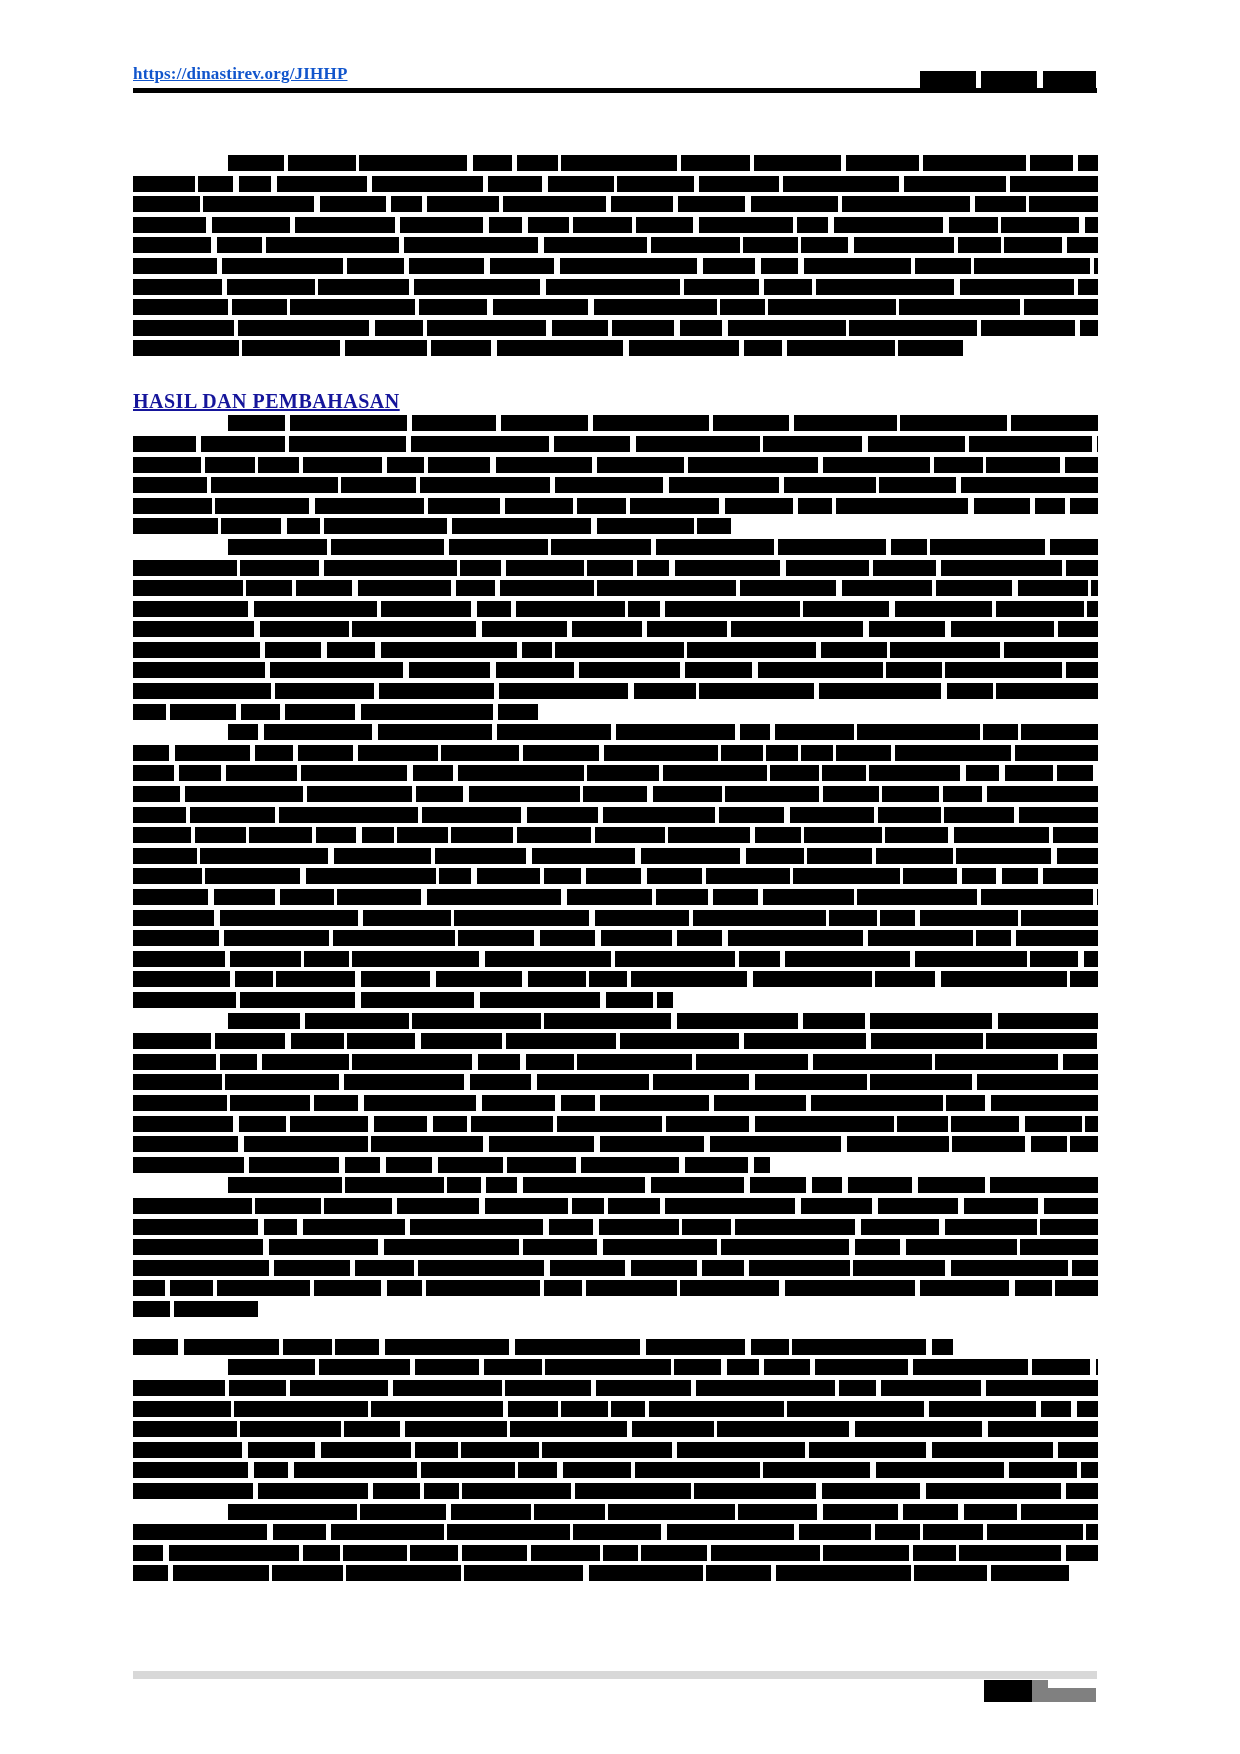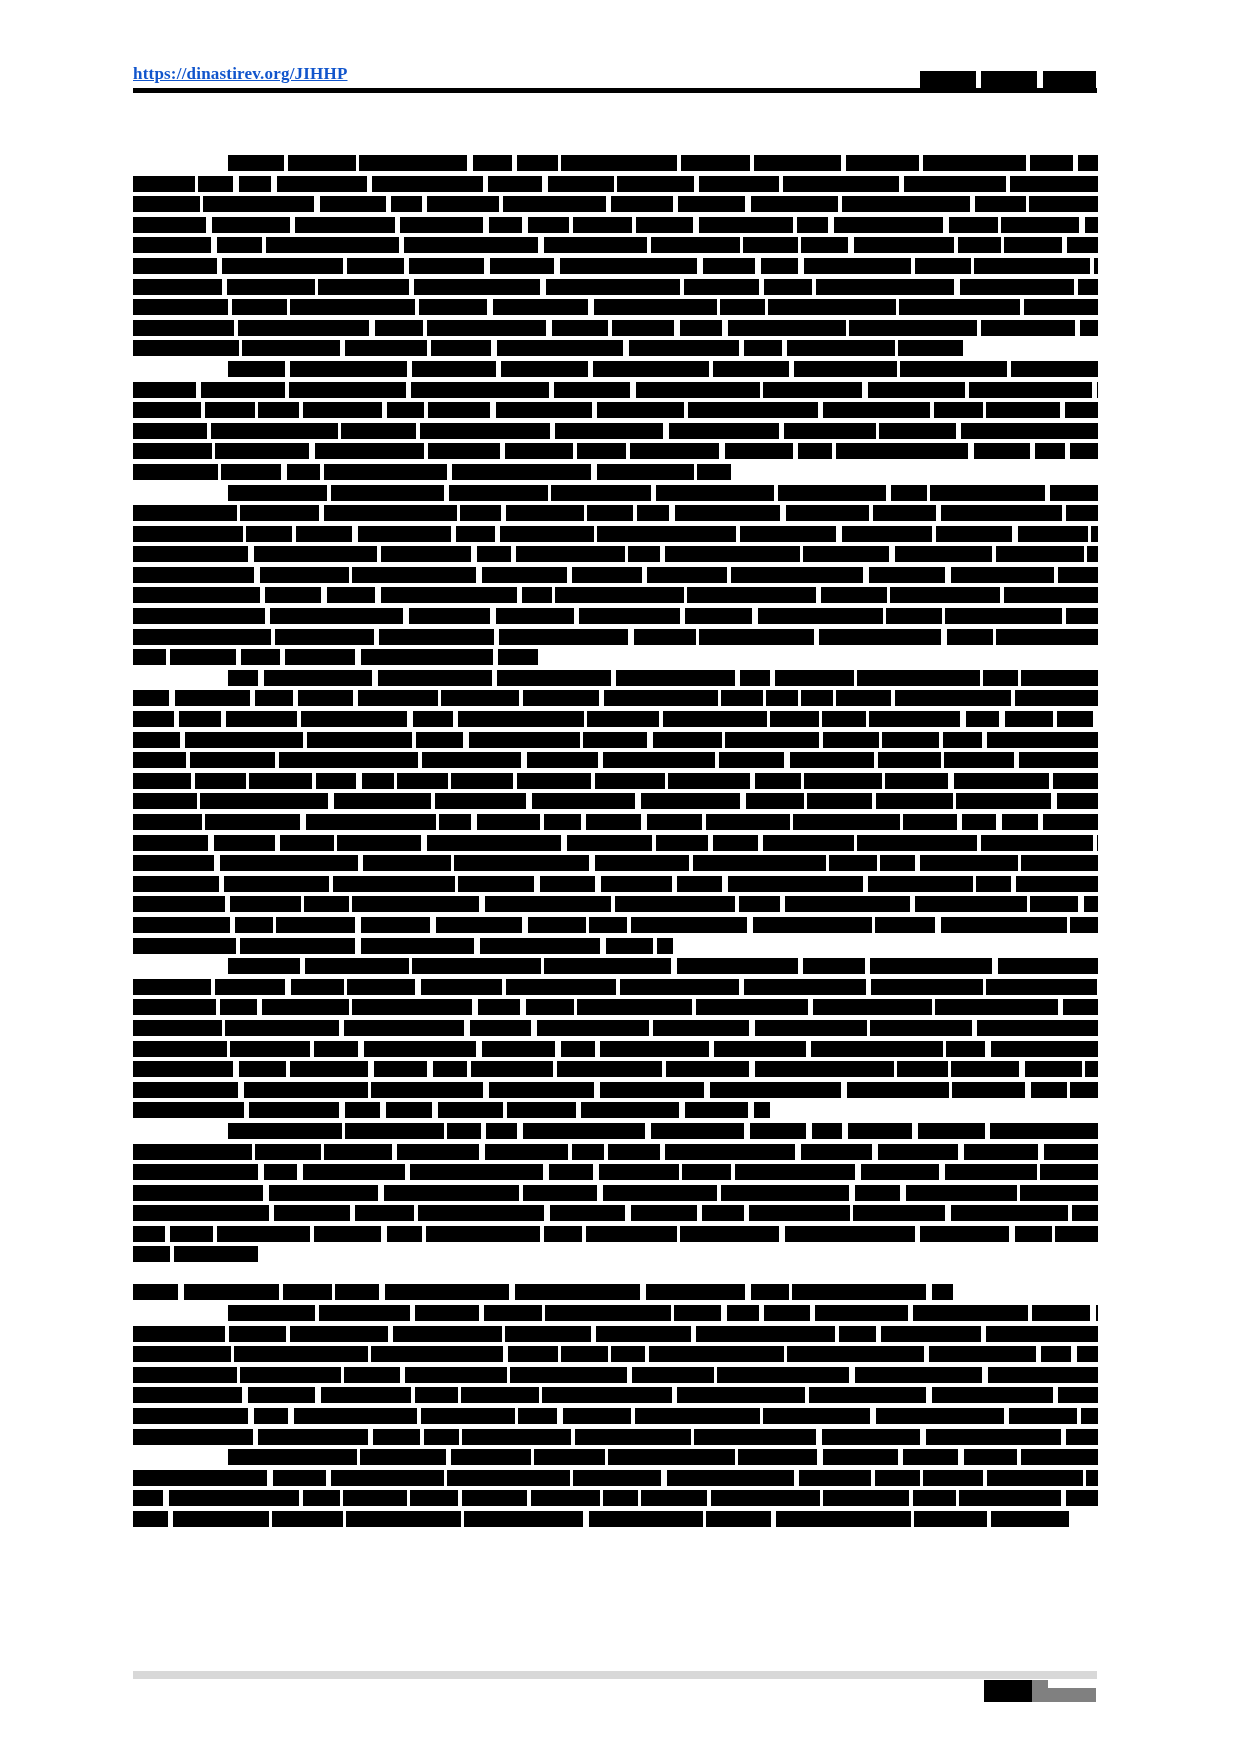--- a/index.html
+++ b/index.html
@@ -121,20 +121,21 @@
           <div class="rline" style="margin-left: 0px; width: 965px; background-image: linear-gradient(90deg, rgb(0, 0, 0) 0px, rgb(0, 0, 0) 73px, transparent 73px, transparent 79px, rgb(0, 0, 0) 79px, rgb(0, 0, 0) 157px, transparent 157px, transparent 162px, rgb(0, 0, 0) 162px, rgb(0, 0, 0) 262px, transparent 262px, transparent 267px, rgb(0, 0, 0) 267px, rgb(0, 0, 0) 350px, transparent 350px, transparent 356px, rgb(0, 0, 0) 356px, rgb(0, 0, 0) 389px, transparent 389px, transparent 395px, rgb(0, 0, 0) 395px, rgb(0, 0, 0) 436px, transparent 436px, transparent 440px, rgb(0, 0, 0) 440px, rgb(0, 0, 0) 499px, transparent 499px, transparent 503px, rgb(0, 0, 0) 503px, rgb(0, 0, 0) 560px, transparent 560px, transparent 566px, rgb(0, 0, 0) 566px, rgb(0, 0, 0) 660px, transparent 660px, transparent 664px, rgb(0, 0, 0) 664px, rgb(0, 0, 0) 695px, transparent 695px, transparent 701px, rgb(0, 0, 0) 701px, rgb(0, 0, 0) 810px, transparent 810px, transparent 816px, rgb(0, 0, 0) 816px, rgb(0, 0, 0) 865px, transparent 865px, transparent 868px, rgb(0, 0, 0) 868px, rgb(0, 0, 0) 946px, transparent 946px, transparent 952px, rgb(0, 0, 0) 952px, rgb(0, 0, 0) 965px);"></div>
           <div class="rline" style="margin-left: 0px; width: 965px; background-image: linear-gradient(90deg, rgb(0, 0, 0) 0px, rgb(0, 0, 0) 78px, transparent 78px, transparent 84px, rgb(0, 0, 0) 84px, rgb(0, 0, 0) 129px, transparent 129px, transparent 133px, rgb(0, 0, 0) 133px, rgb(0, 0, 0) 266px, transparent 266px, transparent 271px, rgb(0, 0, 0) 271px, rgb(0, 0, 0) 405px, transparent 405px, transparent 411px, rgb(0, 0, 0) 411px, rgb(0, 0, 0) 514px, transparent 514px, transparent 518px, rgb(0, 0, 0) 518px, rgb(0, 0, 0) 607px, transparent 607px, transparent 610px, rgb(0, 0, 0) 610px, rgb(0, 0, 0) 665px, transparent 665px, transparent 668px, rgb(0, 0, 0) 668px, rgb(0, 0, 0) 715px, transparent 715px, transparent 721px, rgb(0, 0, 0) 721px, rgb(0, 0, 0) 821px, transparent 821px, transparent 825px, rgb(0, 0, 0) 825px, rgb(0, 0, 0) 868px, transparent 868px, transparent 871px, rgb(0, 0, 0) 871px, rgb(0, 0, 0) 929px, transparent 929px, transparent 934px, rgb(0, 0, 0) 934px, rgb(0, 0, 0) 965px);"></div>
           <div class="rline" style="margin-left: 0px; width: 965px; background-image: linear-gradient(90deg, rgb(0, 0, 0) 0px, rgb(0, 0, 0) 84px, transparent 84px, transparent 89px, rgb(0, 0, 0) 89px, rgb(0, 0, 0) 210px, transparent 210px, transparent 214px, rgb(0, 0, 0) 214px, rgb(0, 0, 0) 271px, transparent 271px, transparent 276px, rgb(0, 0, 0) 276px, rgb(0, 0, 0) 351px, transparent 351px, transparent 357px, rgb(0, 0, 0) 357px, rgb(0, 0, 0) 421px, transparent 421px, transparent 427px, rgb(0, 0, 0) 427px, rgb(0, 0, 0) 564px, transparent 564px, transparent 570px, rgb(0, 0, 0) 570px, rgb(0, 0, 0) 622px, transparent 622px, transparent 628px, rgb(0, 0, 0) 628px, rgb(0, 0, 0) 665px, transparent 665px, transparent 671px, rgb(0, 0, 0) 671px, rgb(0, 0, 0) 778px, transparent 778px, transparent 782px, rgb(0, 0, 0) 782px, rgb(0, 0, 0) 838px, transparent 838px, transparent 841px, rgb(0, 0, 0) 841px, rgb(0, 0, 0) 957px, transparent 957px, transparent 961px, rgb(0, 0, 0) 961px, rgb(0, 0, 0) 965px);"></div>
           <div class="rline" style="margin-left: 0px; width: 965px; background-image: linear-gradient(90deg, rgb(0, 0, 0) 0px, rgb(0, 0, 0) 89px, transparent 89px, transparent 94px, rgb(0, 0, 0) 94px, rgb(0, 0, 0) 182px, transparent 182px, transparent 185px, rgb(0, 0, 0) 185px, rgb(0, 0, 0) 276px, transparent 276px, transparent 281px, rgb(0, 0, 0) 281px, rgb(0, 0, 0) 407px, transparent 407px, transparent 413px, rgb(0, 0, 0) 413px, rgb(0, 0, 0) 547px, transparent 547px, transparent 551px, rgb(0, 0, 0) 551px, rgb(0, 0, 0) 626px, transparent 626px, transparent 631px, rgb(0, 0, 0) 631px, rgb(0, 0, 0) 679px, transparent 679px, transparent 683px, rgb(0, 0, 0) 683px, rgb(0, 0, 0) 821px, transparent 821px, transparent 827px, rgb(0, 0, 0) 827px, rgb(0, 0, 0) 941px, transparent 941px, transparent 945px, rgb(0, 0, 0) 945px, rgb(0, 0, 0) 965px);"></div>
           <div class="rline" style="margin-left: 0px; width: 965px; background-image: linear-gradient(90deg, rgb(0, 0, 0) 0px, rgb(0, 0, 0) 95px, transparent 95px, transparent 99px, rgb(0, 0, 0) 99px, rgb(0, 0, 0) 154px, transparent 154px, transparent 157px, rgb(0, 0, 0) 157px, rgb(0, 0, 0) 282px, transparent 282px, transparent 286px, rgb(0, 0, 0) 286px, rgb(0, 0, 0) 354px, transparent 354px, transparent 360px, rgb(0, 0, 0) 360px, rgb(0, 0, 0) 455px, transparent 455px, transparent 461px, rgb(0, 0, 0) 461px, rgb(0, 0, 0) 584px, transparent 584px, transparent 587px, rgb(0, 0, 0) 587px, rgb(0, 0, 0) 632px, transparent 632px, transparent 635px, rgb(0, 0, 0) 635px, rgb(0, 0, 0) 763px, transparent 763px, transparent 766px, rgb(0, 0, 0) 766px, rgb(0, 0, 0) 887px, transparent 887px, transparent 891px, rgb(0, 0, 0) 891px, rgb(0, 0, 0) 965px);"></div>
           <div class="rline" style="margin-left: 0px; width: 965px; background-image: linear-gradient(90deg, rgb(0, 0, 0) 0px, rgb(0, 0, 0) 101px, transparent 101px, transparent 105px, rgb(0, 0, 0) 105px, rgb(0, 0, 0) 236px, transparent 236px, transparent 242px, rgb(0, 0, 0) 242px, rgb(0, 0, 0) 290px, transparent 290px, transparent 294px, rgb(0, 0, 0) 294px, rgb(0, 0, 0) 413px, transparent 413px, transparent 419px, rgb(0, 0, 0) 419px, rgb(0, 0, 0) 475px, transparent 475px, transparent 479px, rgb(0, 0, 0) 479px, rgb(0, 0, 0) 541px, transparent 541px, transparent 547px, rgb(0, 0, 0) 547px, rgb(0, 0, 0) 589px, transparent 589px, transparent 595px, rgb(0, 0, 0) 595px, rgb(0, 0, 0) 713px, transparent 713px, transparent 716px, rgb(0, 0, 0) 716px, rgb(0, 0, 0) 844px, transparent 844px, transparent 848px, rgb(0, 0, 0) 848px, rgb(0, 0, 0) 942px, transparent 942px, transparent 947px, rgb(0, 0, 0) 947px, rgb(0, 0, 0) 965px);"></div>
           <div class="rline" style="margin-left: 0px; width: 830px; background-image: linear-gradient(90deg, rgb(0, 0, 0) 0px, rgb(0, 0, 0) 106px, transparent 106px, transparent 109px, rgb(0, 0, 0) 109px, rgb(0, 0, 0) 207px, transparent 207px, transparent 212px, rgb(0, 0, 0) 212px, rgb(0, 0, 0) 294px, transparent 294px, transparent 298px, rgb(0, 0, 0) 298px, rgb(0, 0, 0) 358px, transparent 358px, transparent 364px, rgb(0, 0, 0) 364px, rgb(0, 0, 0) 490px, transparent 490px, transparent 496px, rgb(0, 0, 0) 496px, rgb(0, 0, 0) 606px, transparent 606px, transparent 611px, rgb(0, 0, 0) 611px, rgb(0, 0, 0) 649px, transparent 649px, transparent 654px, rgb(0, 0, 0) 654px, rgb(0, 0, 0) 762px, transparent 762px, transparent 765px, rgb(0, 0, 0) 765px, rgb(0, 0, 0) 830px);"></div>
         </div>
       </div>
 
+    <h2 class="section-heading" style="color: rgb(21, 21, 155);">HASIL DAN PEMBAHASAN</h2>
 
     <div id="after-heading">
         <div class="redacted-paragraph">
           <div class="rline" style="margin-left: 95px; width: 870px; background-image: linear-gradient(90deg, rgb(0, 0, 0) 0px, rgb(0, 0, 0) 57px, transparent 57px, transparent 62px, rgb(0, 0, 0) 62px, rgb(0, 0, 0) 179px, transparent 179px, transparent 184px, rgb(0, 0, 0) 184px, rgb(0, 0, 0) 268px, transparent 268px, transparent 273px, rgb(0, 0, 0) 273px, rgb(0, 0, 0) 360px, transparent 360px, transparent 365px, rgb(0, 0, 0) 365px, rgb(0, 0, 0) 481px, transparent 481px, transparent 485px, rgb(0, 0, 0) 485px, rgb(0, 0, 0) 561px, transparent 561px, transparent 566px, rgb(0, 0, 0) 566px, rgb(0, 0, 0) 669px, transparent 669px, transparent 672px, rgb(0, 0, 0) 672px, rgb(0, 0, 0) 779px, transparent 779px, transparent 783px, rgb(0, 0, 0) 783px, rgb(0, 0, 0) 870px);"></div>
           <div class="rline" style="margin-left: 0px; width: 965px; background-image: linear-gradient(90deg, rgb(0, 0, 0) 0px, rgb(0, 0, 0) 63px, transparent 63px, transparent 68px, rgb(0, 0, 0) 68px, rgb(0, 0, 0) 152px, transparent 152px, transparent 156px, rgb(0, 0, 0) 156px, rgb(0, 0, 0) 273px, transparent 273px, transparent 278px, rgb(0, 0, 0) 278px, rgb(0, 0, 0) 416px, transparent 416px, transparent 421px, rgb(0, 0, 0) 421px, rgb(0, 0, 0) 497px, transparent 497px, transparent 503px, rgb(0, 0, 0) 503px, rgb(0, 0, 0) 627px, transparent 627px, transparent 630px, rgb(0, 0, 0) 630px, rgb(0, 0, 0) 729px, transparent 729px, transparent 735px, rgb(0, 0, 0) 735px, rgb(0, 0, 0) 832px, transparent 832px, transparent 836px, rgb(0, 0, 0) 836px, rgb(0, 0, 0) 959px, transparent 959px, transparent 964px, rgb(0, 0, 0) 964px, rgb(0, 0, 0) 965px);"></div>
           <div class="rline" style="margin-left: 0px; width: 965px; background-image: linear-gradient(90deg, rgb(0, 0, 0) 0px, rgb(0, 0, 0) 68px, transparent 68px, transparent 72px, rgb(0, 0, 0) 72px, rgb(0, 0, 0) 122px, transparent 122px, transparent 125px, rgb(0, 0, 0) 125px, rgb(0, 0, 0) 166px, transparent 166px, transparent 170px, rgb(0, 0, 0) 170px, rgb(0, 0, 0) 249px, transparent 249px, transparent 254px, rgb(0, 0, 0) 254px, rgb(0, 0, 0) 291px, transparent 291px, transparent 295px, rgb(0, 0, 0) 295px, rgb(0, 0, 0) 357px, transparent 357px, transparent 363px, rgb(0, 0, 0) 363px, rgb(0, 0, 0) 459px, transparent 459px, transparent 464px, rgb(0, 0, 0) 464px, rgb(0, 0, 0) 551px, transparent 551px, transparent 555px, rgb(0, 0, 0) 555px, rgb(0, 0, 0) 685px, transparent 685px, transparent 690px, rgb(0, 0, 0) 690px, rgb(0, 0, 0) 797px, transparent 797px, transparent 801px, rgb(0, 0, 0) 801px, rgb(0, 0, 0) 850px, transparent 850px, transparent 853px, rgb(0, 0, 0) 853px, rgb(0, 0, 0) 927px, transparent 927px, transparent 932px, rgb(0, 0, 0) 932px, rgb(0, 0, 0) 965px);"></div>
           <div class="rline" style="margin-left: 0px; width: 965px; background-image: linear-gradient(90deg, rgb(0, 0, 0) 0px, rgb(0, 0, 0) 74px, transparent 74px, transparent 78px, rgb(0, 0, 0) 78px, rgb(0, 0, 0) 205px, transparent 205px, transparent 208px, rgb(0, 0, 0) 208px, rgb(0, 0, 0) 283px, transparent 283px, transparent 287px, rgb(0, 0, 0) 287px, rgb(0, 0, 0) 417px, transparent 417px, transparent 422px, rgb(0, 0, 0) 422px, rgb(0, 0, 0) 530px, transparent 530px, transparent 536px, rgb(0, 0, 0) 536px, rgb(0, 0, 0) 646px, transparent 646px, transparent 651px, rgb(0, 0, 0) 651px, rgb(0, 0, 0) 743px, transparent 743px, transparent 746px, rgb(0, 0, 0) 746px, rgb(0, 0, 0) 823px, transparent 823px, transparent 828px, rgb(0, 0, 0) 828px, rgb(0, 0, 0) 965px);"></div>
           <div class="rline" style="margin-left: 0px; width: 965px; background-image: linear-gradient(90deg, rgb(0, 0, 0) 0px, rgb(0, 0, 0) 79px, transparent 79px, transparent 82px, rgb(0, 0, 0) 82px, rgb(0, 0, 0) 176px, transparent 176px, transparent 182px, rgb(0, 0, 0) 182px, rgb(0, 0, 0) 291px, transparent 291px, transparent 295px, rgb(0, 0, 0) 295px, rgb(0, 0, 0) 367px, transparent 367px, transparent 372px, rgb(0, 0, 0) 372px, rgb(0, 0, 0) 440px, transparent 440px, transparent 444px, rgb(0, 0, 0) 444px, rgb(0, 0, 0) 493px, transparent 493px, transparent 497px, rgb(0, 0, 0) 497px, rgb(0, 0, 0) 586px, transparent 586px, transparent 592px, rgb(0, 0, 0) 592px, rgb(0, 0, 0) 660px, transparent 660px, transparent 665px, rgb(0, 0, 0) 665px, rgb(0, 0, 0) 699px, transparent 699px, transparent 703px, rgb(0, 0, 0) 703px, rgb(0, 0, 0) 835px, transparent 835px, transparent 841px, rgb(0, 0, 0) 841px, rgb(0, 0, 0) 897px, transparent 897px, transparent 902px, rgb(0, 0, 0) 902px, rgb(0, 0, 0) 932px, transparent 932px, transparent 937px, rgb(0, 0, 0) 937px, rgb(0, 0, 0) 965px);"></div>
           <div class="rline" style="margin-left: 0px; width: 598px; background-image: linear-gradient(90deg, rgb(0, 0, 0) 0px, rgb(0, 0, 0) 85px, transparent 85px, transparent 88px, rgb(0, 0, 0) 88px, rgb(0, 0, 0) 148px, transparent 148px, transparent 154px, rgb(0, 0, 0) 154px, rgb(0, 0, 0) 187px, transparent 187px, transparent 191px, rgb(0, 0, 0) 191px, rgb(0, 0, 0) 314px, transparent 314px, transparent 319px, rgb(0, 0, 0) 319px, rgb(0, 0, 0) 458px, transparent 458px, transparent 464px, rgb(0, 0, 0) 464px, rgb(0, 0, 0) 561px, transparent 561px, transparent 564px, rgb(0, 0, 0) 564px, rgb(0, 0, 0) 598px);"></div>
         </div>

